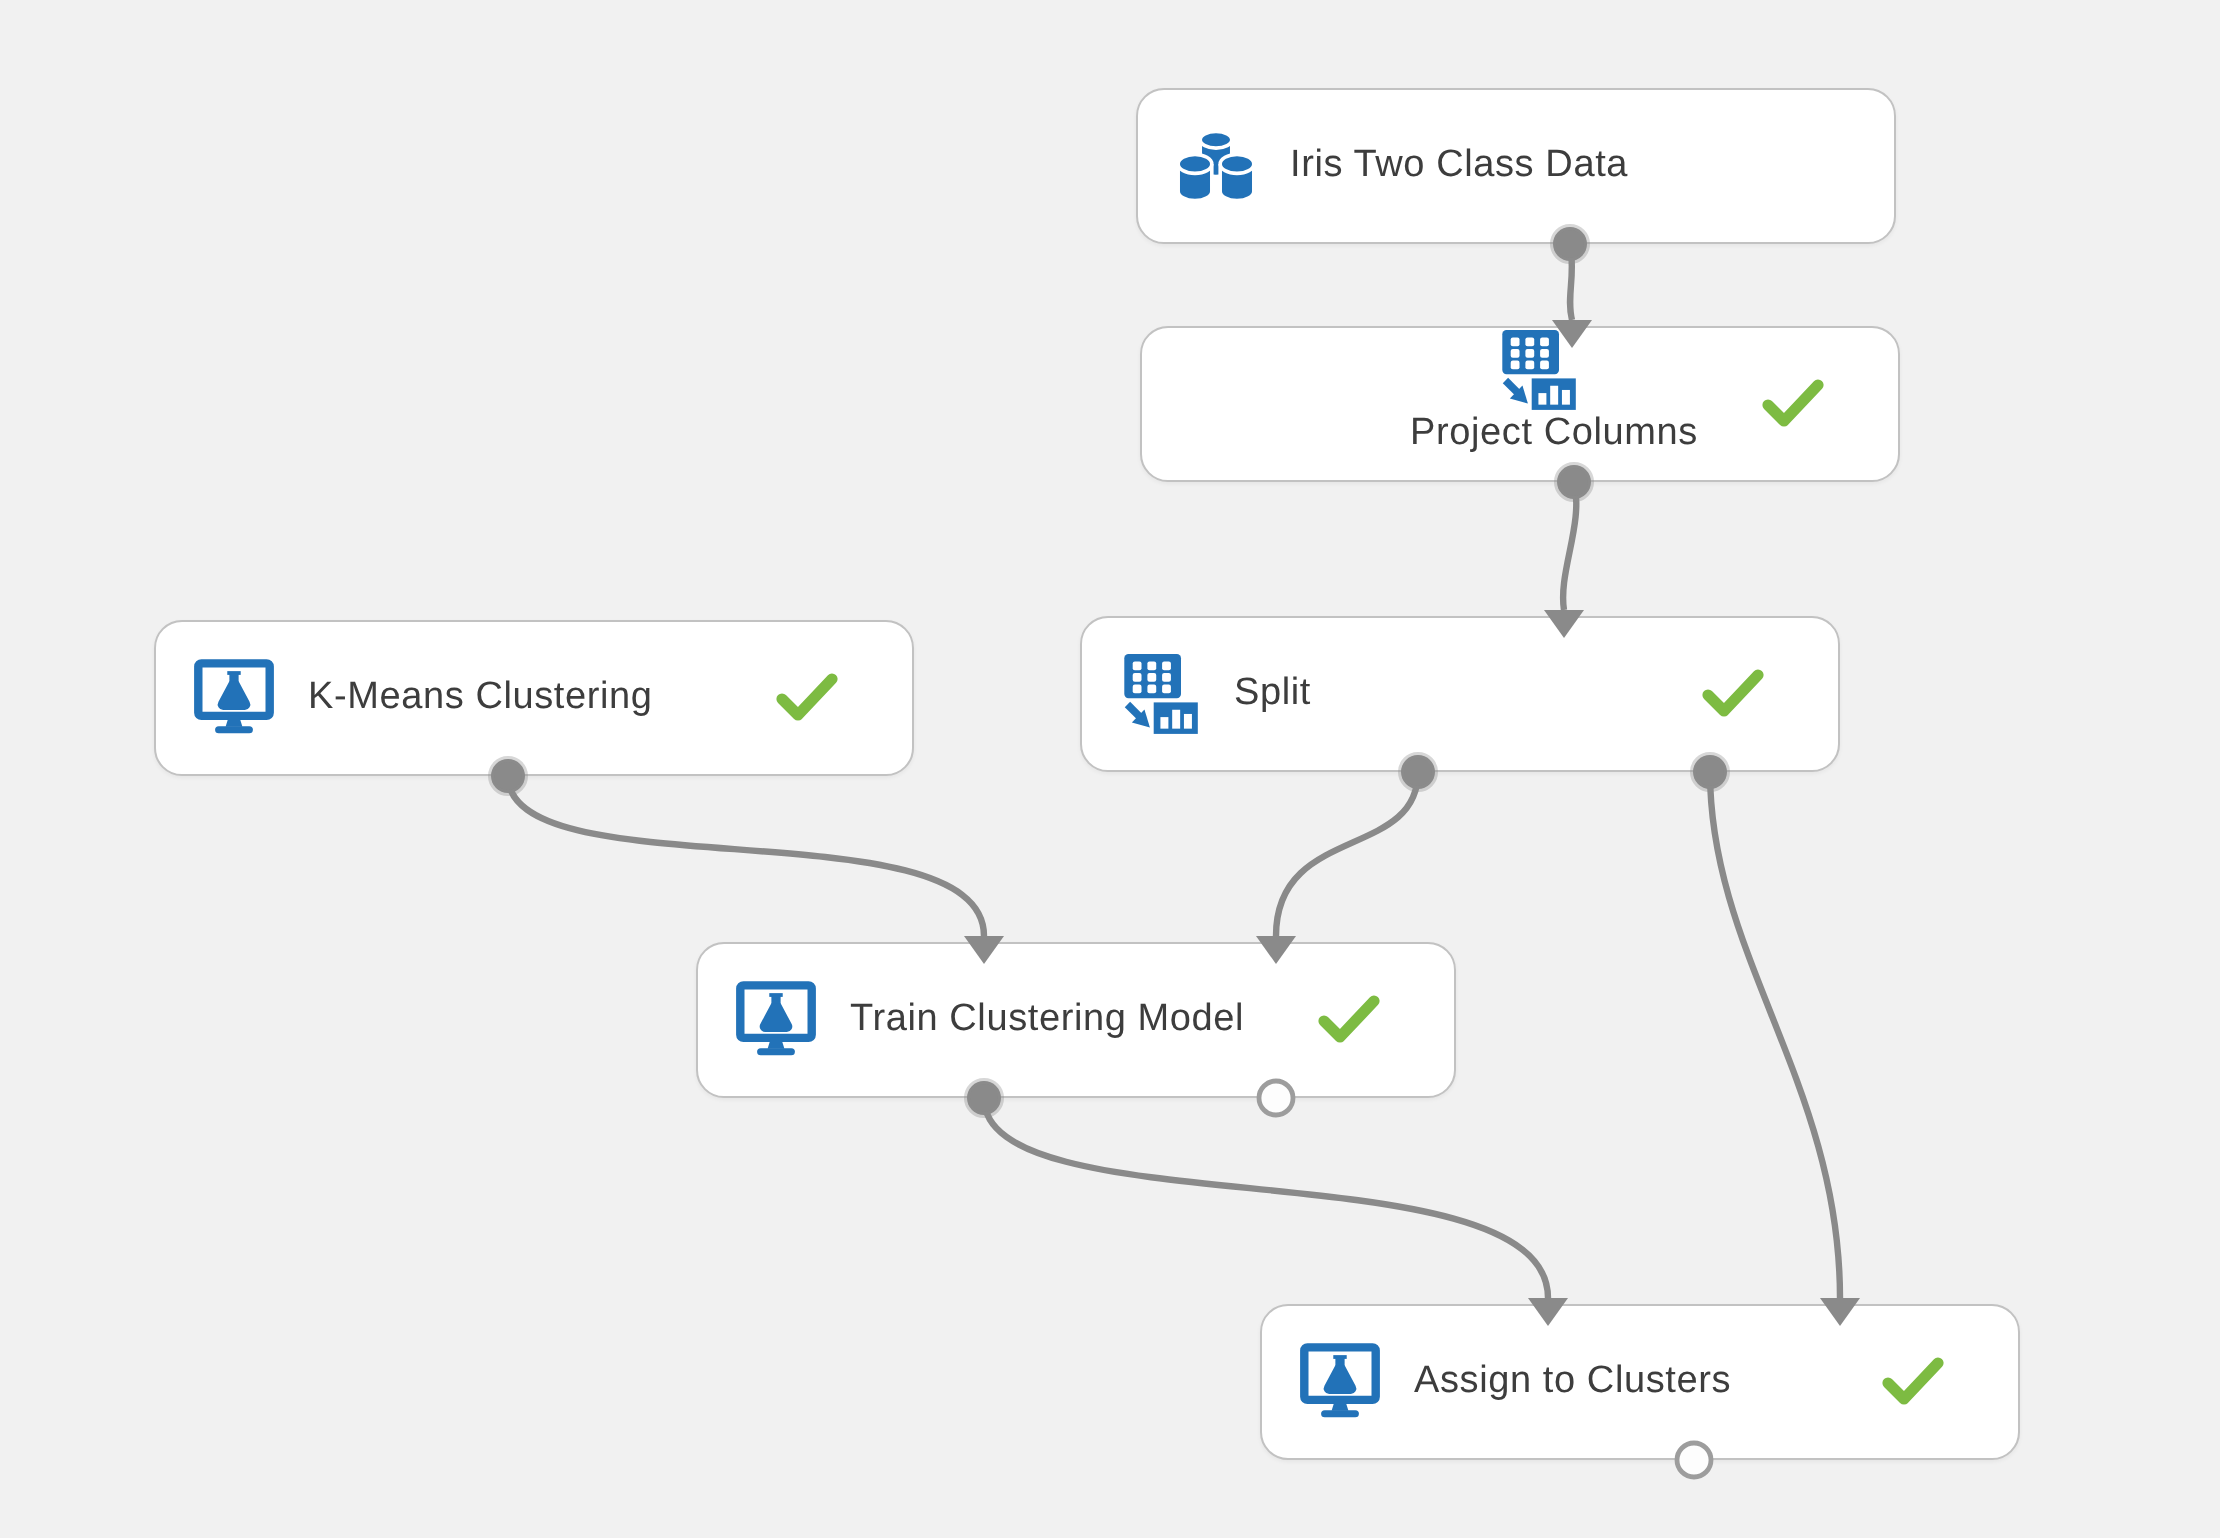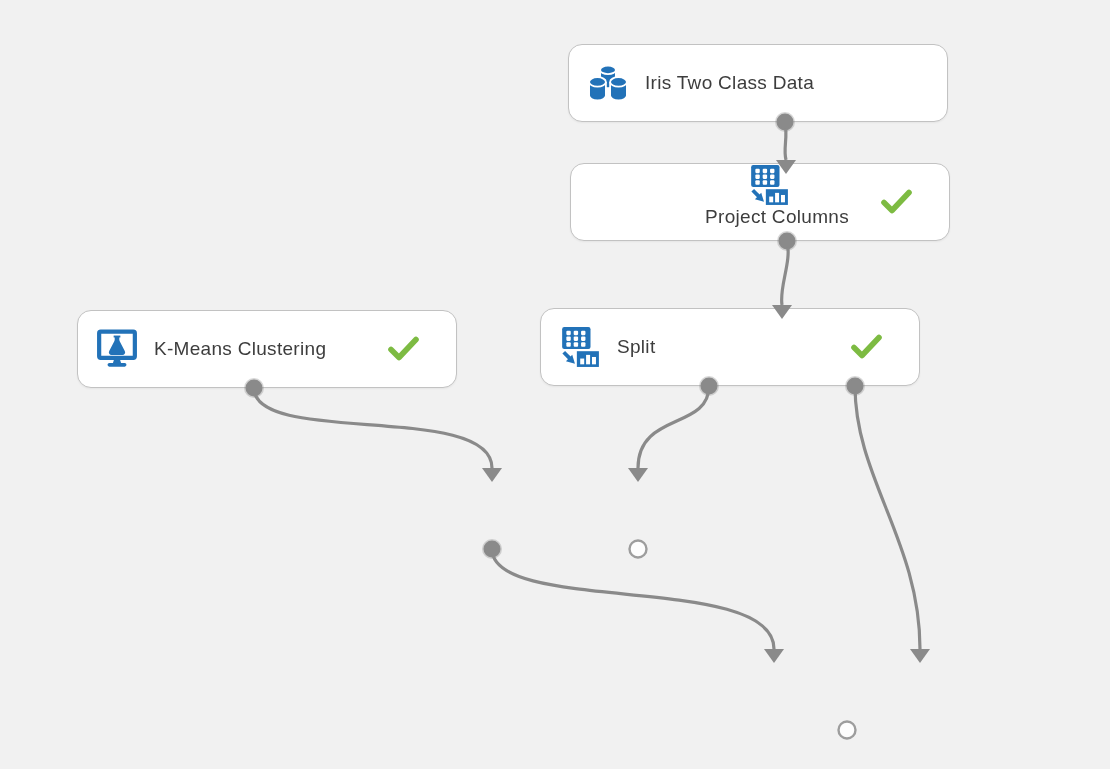--- a/index.html
+++ b/index.html
@@ -126,21 +126,57 @@
       </svg>
     </span>
     <span class="label">K-Means Clustering</span>
     <span class="check">
       <svg viewBox="0 0 31 26">
           <polyline points="3,13.5 11,21.5 28,3.5" fill="none" stroke="#7dbb42" stroke-width="5.6" stroke-linecap="round" stroke-linejoin="round"></polyline>
         </svg>
     </span>
   </div>
 
-
+  <div class="node" style="left:348px; top:471px;">
+    <span class="mod-icon">
+      <svg viewBox="0 0 40 40">
+        <rect x="3" y="3.5" width="34" height="25" rx="1.5" fill="#ffffff" stroke="#2272b8" stroke-width="4"></rect>
+        <rect x="16.8" y="7.2" width="6.4" height="1.8" fill="#2272b8"></rect>
+        <rect x="17.8" y="8.2" width="4.4" height="4.2" fill="#2272b8"></rect>
+        <path d="M17.8 12 L12.6 21.8 a2.6 2.6 0 0 0 2.3 3.9 h10.2 a2.6 2.6 0 0 0 2.3 -3.9 L22.2 12 Z" fill="#2272b8"></path>
+        <path d="M17.6 28.5 h4.8 l1.6 5.2 h-8 Z" fill="#2272b8"></path>
+        <rect x="11" y="33.4" width="18" height="3.4" rx="1.7" fill="#2272b8"></rect>
+      </svg>
+    </span>
+    <span class="label">Train Clustering Model</span>
+    <span class="check">
+      <svg viewBox="0 0 31 26">
+          <polyline points="3,13.5 11,21.5 28,3.5" fill="none" stroke="#7dbb42" stroke-width="5.6" stroke-linecap="round" stroke-linejoin="round"></polyline>
+        </svg>
+    </span>
+  </div>
+
+  <div class="node" style="left:630px; top:652px;">
+    <span class="mod-icon">
+      <svg viewBox="0 0 40 40">
+        <rect x="3" y="3.5" width="34" height="25" rx="1.5" fill="#ffffff" stroke="#2272b8" stroke-width="4"></rect>
+        <rect x="16.8" y="7.2" width="6.4" height="1.8" fill="#2272b8"></rect>
+        <rect x="17.8" y="8.2" width="4.4" height="4.2" fill="#2272b8"></rect>
+        <path d="M17.8 12 L12.6 21.8 a2.6 2.6 0 0 0 2.3 3.9 h10.2 a2.6 2.6 0 0 0 2.3 -3.9 L22.2 12 Z" fill="#2272b8"></path>
+        <path d="M17.6 28.5 h4.8 l1.6 5.2 h-8 Z" fill="#2272b8"></path>
+        <rect x="11" y="33.4" width="18" height="3.4" rx="1.7" fill="#2272b8"></rect>
+      </svg>
+    </span>
+    <span class="label">Assign to Clusters</span>
+    <span class="check">
+      <svg viewBox="0 0 31 26">
+          <polyline points="3,13.5 11,21.5 28,3.5" fill="none" stroke="#7dbb42" stroke-width="5.6" stroke-linecap="round" stroke-linejoin="round"></polyline>
+        </svg>
+    </span>
+  </div>
 
   <svg class="wires" viewBox="0 0 1110 769">
 
     <path class="edge" d="M785 122 C788 138 783 148 786 160"></path>
     <path class="edge" d="M787 241 C792 262 779 286 782 305"></path>
     <path class="edge" d="M254 388 C254 446 492 402 492 468"></path>
     <path class="edge" d="M709 386 C709 430 638 412 638 468"></path>
     <path class="edge" d="M855 386 C855 478 920 542 920 649"></path>
     <path class="edge" d="M492 549 C492 615 774 572 774 649"></path>
 

